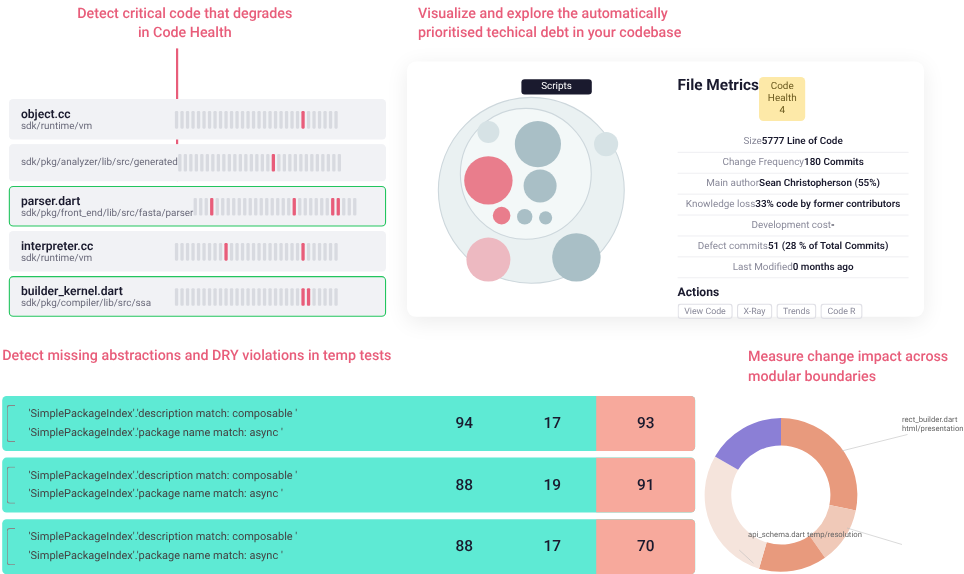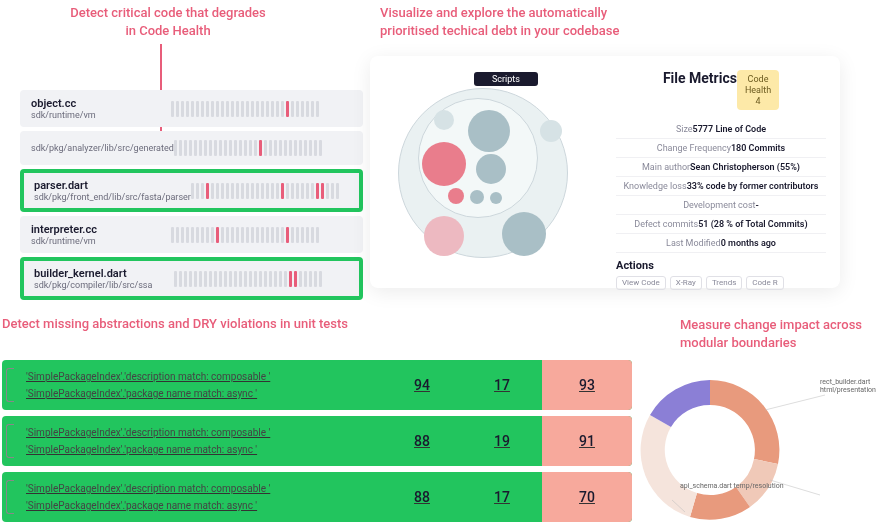--- a/index.html
+++ b/index.html
@@ -7,54 +7,54 @@
   
   
   .headline-left { position: absolute; top: 4px; left: 58px; color: #E85D7A; font-size: 13px; font-weight: 500; text-align: center; line-height: 1.4; width: 220px; }
   .arrow { position: absolute; top: 44px; left: 160px; width: 2px; height: 120px; background: #E85D7A; }
   .arrow:after { content: ""; position: absolute; bottom: -1px; left: -4px; border-left: 5px solid transparent; border-right: 5px solid transparent; border-top: 8px solid #E85D7A; }
   
   
   .headline-right { position: absolute; top: 4px; left: 380px; color: #E85D7A; font-size: 13px; font-weight: 500; line-height: 1.4; width: 340px; }
   
   
-  .file-list { position: absolute; top: 90px; left: 20px; width: 343px; }
+  .file-list { position: absolute; top: 90px; left: 8px; width: 343px; }
   .file-row { background: #F1F2F5; border-radius: 4px; padding: 6px 10px; margin-bottom: 4px; position: relative; border: 1px solid transparent; display:flex; align-items:center; }
-  .file-row.highlight { border: 4px solid #22c55e; }
+  .file-row.highlight { border: 1px solid #22c55e; }
   .file-row .meta { flex: 0 0 140px; }
   .file-row .fname { font-weight: 600; font-size: 11px; color: #1a1a2e; }
   .file-row .fpath { font-size: 9px; color: #6b6b7b; }
   .bars { flex: 1; display: flex; gap: 2px; align-items:center; height:20px; }
   .bars span { width: 3px; height: 16px; background: #d8dae0; border-radius:1px; }
   .bars span.hit { background: #E85D7A; }
   
   
   .panel { position: absolute; top: 56px; left: 370px; width: 470px; height: 232px; border-radius: 8px; box-shadow: 0 4px 20px rgba(0,0,0,0.08); background: #fff; padding: 14px; display:flex; }
   .bubble-wrap { width: 220px; height: 200px; position: relative; }
   .bubble-bg { position:absolute; border-radius:50%; border:1px solid #cdd7dc; background:#eaf1f2; }
   .bubble { position:absolute; border-radius:50%; }
   .tag { position:absolute; top:2px; left:90px; background:#1a1a2e; color:#fff; font-size:9px; padding:2px 18px; border-radius:3px; }
   
   .metrics { flex:1; padding-left: 12px; }
-  .metrics-head { display:flex; justify-content:center; align-items:flex-start; margin-bottom:10px; }
+  .metrics-head { display:flex; justify-content:flex-start; align-items:flex-start; margin-bottom:10px; }
   .metrics-title { font-weight:700; font-size:14px; color:#1a1a2e; }
   .badge { background:#FDE9A8; border-radius:4px; padding:4px 8px; text-align:center; font-size:9px; color:#6b5a1f; font-weight:400; line-height:1.2; }
   .metric-row { display:flex; justify-content:center; font-size:9px; padding: 4px 0; border-bottom:1px solid #f0f0f3; }
   .metric-row .k { color:#8a8a9a; }
   .metric-row .v { color:#1a1a2e; font-weight:600; }
   .actions-title { font-weight:700; font-size:11px; margin-top:6px; color:#1a1a2e; }
   .action-btns { display:flex; gap:4px; margin-top:4px; overflow:hidden; height:14px; }
   .action-btns span { font-size:8px; color:#8a8a9a; border:1px solid #e0e0e6; border-radius:3px; padding:1px 5px; white-space:nowrap; }
   
   
   .headline-bl { position: absolute; top: 316px; left: 2px; color:#E85D7A; font-size:13px; font-weight:500; }
   
   
   .dry { position:absolute; top: 360px; left: 2px; width: 630px; }
-  .dry-row { display:flex; background:#22c55e; border-radius:4px; margin-bottom:6px; overflow:hidden; align-items:stretch;text-decoration:underline; }
+  .dry-row { display:flex; background:#5eead4; border-radius:4px; margin-bottom:6px; overflow:hidden; align-items:stretch; }
   .dry-names { flex:1; padding: 8px 10px; position:relative; }
   .dry-names .bracket { position:absolute; left:4px; top:8px; bottom:8px; width:8px; border-left:1px solid #888; border-top:1px solid #888; border-bottom:1px solid #888; border-top-left-radius:3px; border-bottom-left-radius:3px; }
   .dry-names .line { font-size:10px; color:#444; padding:3px 0 3px 14px; }
   .dry-cell { width:80px; display:flex; align-items:center; justify-content:center; font-size:14px; font-weight:500; color:#1a1a2e; }
   .dry-cell.red { background:#F7A99C; width:90px; }
   
   
   .headline-br { position:absolute; top:316px; left:680px; color:#E85D7A; font-size:13px; font-weight:500; line-height:1.4; width:190px; }
   
   
@@ -326,21 +326,21 @@
     <div class="actions-title">Actions</div>
     <div class="action-btns" id="action-btns">
         <span>View Code</span>
         <span>X-Ray</span>
         <span>Trends</span>
         <span>Code R</span>
       </div>
   </div>
 </div>
 
-<div class="headline-bl">Detect missing abstractions and DRY violations in unit tests</div>
+<div class="headline-bl">Detect missing abstractions and DRY violations in temp tests</div>
 <div class="dry" id="dry">
     <div class="dry-row">
       <div class="dry-names">
         <div class="bracket"></div>
         <div class="line">'SimplePackageIndex'.'description match: composable '</div>
         <div class="line">'SimplePackageIndex'.'package name match: async '</div>
       </div>
       <div class="dry-cell">94</div>
       <div class="dry-cell">17</div>
       <div class="dry-cell red">93</div>

